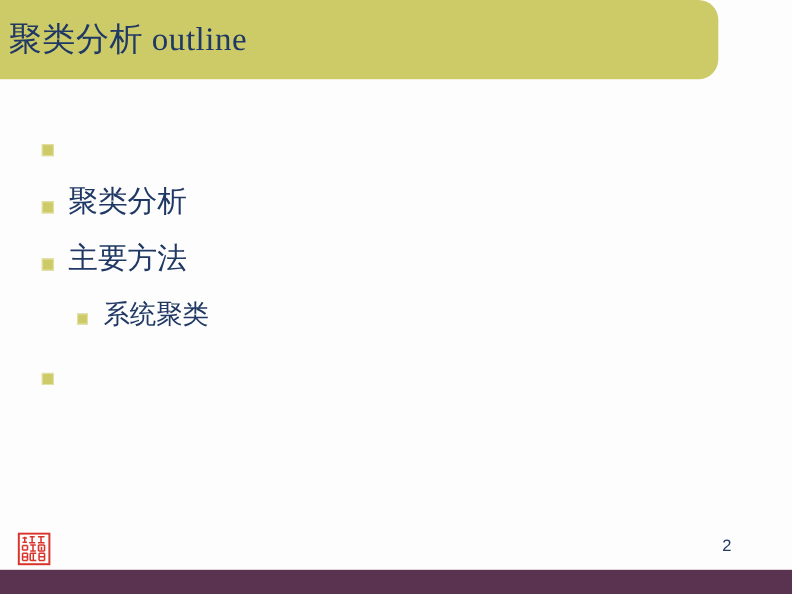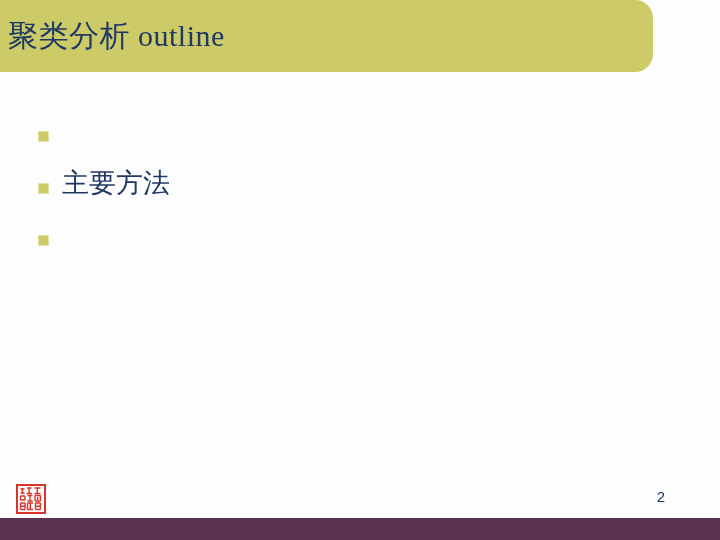--- a/index.html
+++ b/index.html
@@ -127,24 +127,32 @@
   </div>
 
   <div id="content">
 
     <div class="bullet-row level1">
       <span class="marker"></span>
     </div>
 
     <div class="bullet-row level1">
       <span class="marker"></span>
+      <span class="label">聚类分析</span>
+    </div>
+
+    <div class="bullet-row level1">
+      <span class="marker"></span>
       <span class="label">主要方法</span>
     </div>
 
-
+    <div class="bullet-row level2">
+      <span class="marker"></span>
+      <span class="label">系统聚类</span>
+    </div>
 
 
     <div class="bullet-row level1">
       <span class="marker"></span>
       <span class="label"></span>
     </div>
 
   </div>
 
   <svg id="seal" viewBox="0 0 30 30">

